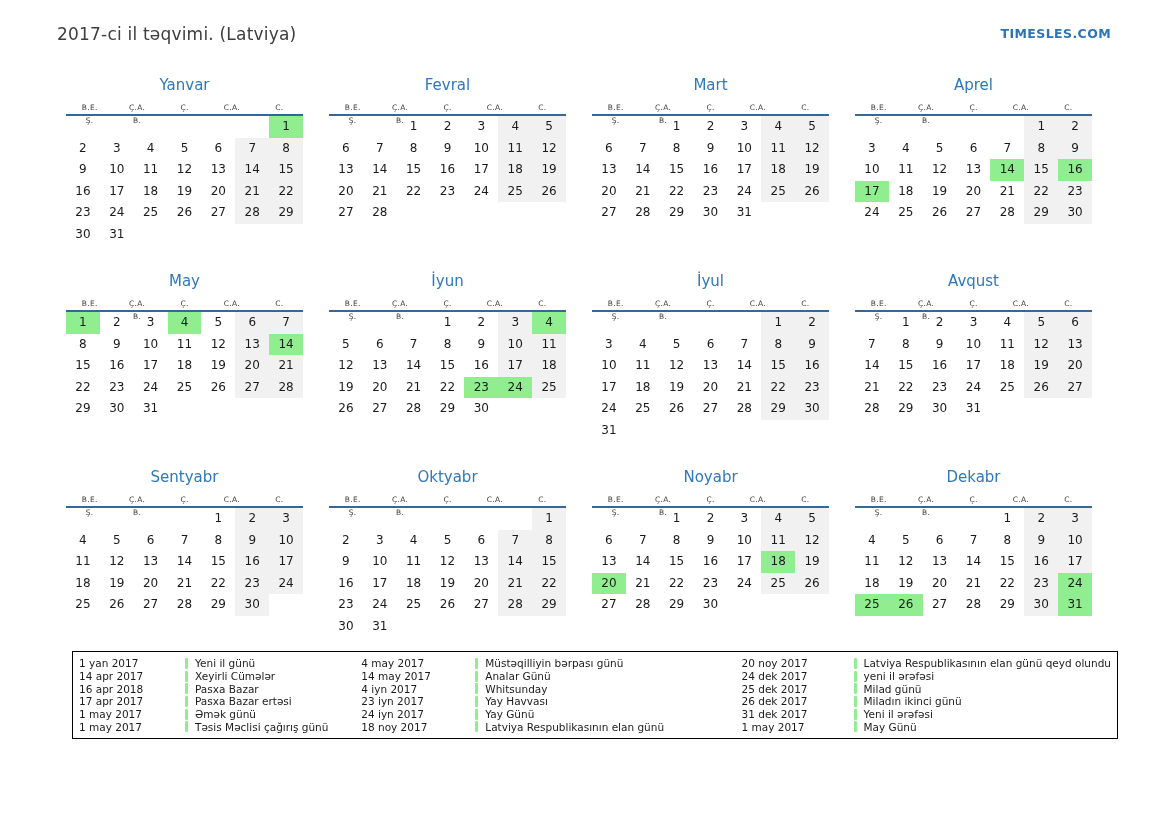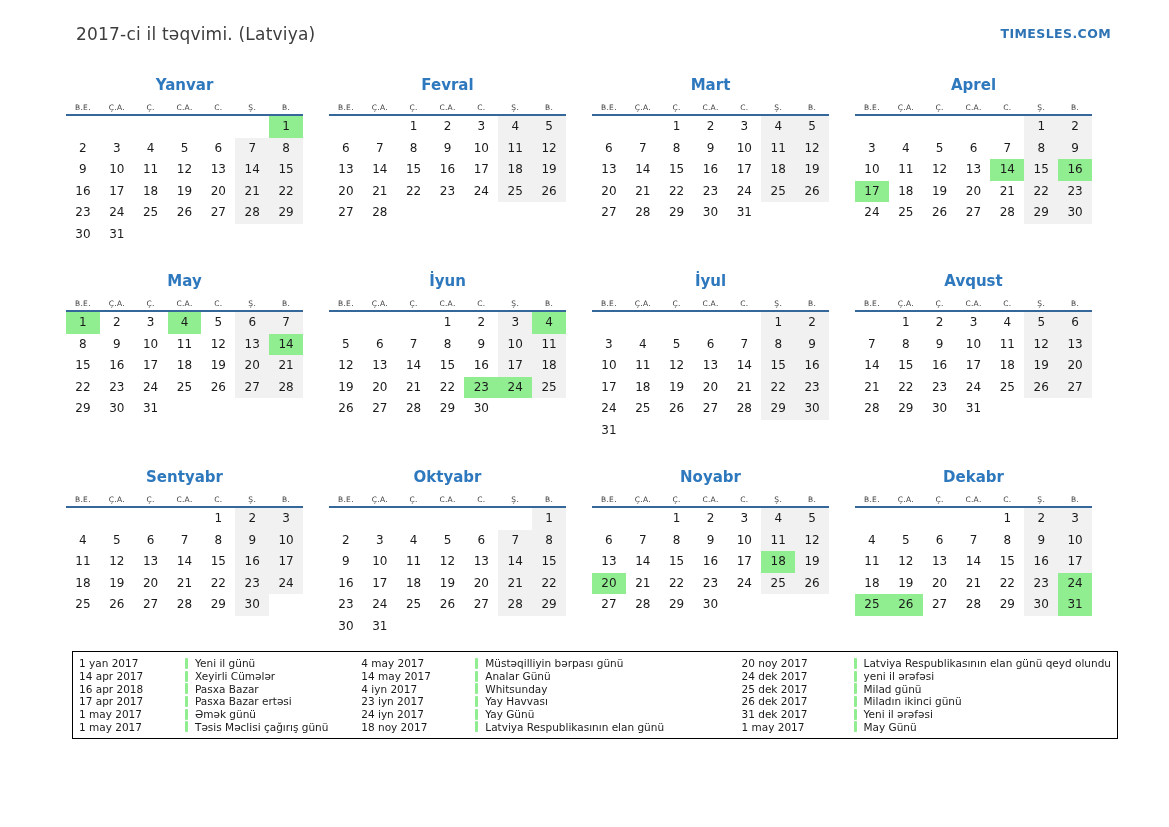--- a/index.html
+++ b/index.html
@@ -2,32 +2,32 @@
 <html><head>
 <meta charset="utf-8">
 <style>
   * { margin:0; padding:0; box-sizing:border-box; }
   html,body { width:1169px; height:827px; background:#ffffff; overflow:hidden;
               font-family:"DejaVu Sans", "Liberation Sans", sans-serif; }
   .page { position:relative; width:1169px; height:827px; }
 
   
   .topbar { display:flex; justify-content:space-between; align-items:flex-start;
-            padding:24px 58px 0 57px;margin-left:19px; }
+            padding:24px 58px 0 57px; }
   .page-title { font-size:17px; font-weight:normal; color:#3d3d3d; letter-spacing:0.2px; }
   .site-link { font-size:12.5px; font-weight:bold; color:#2e74b5; text-decoration:none;
                letter-spacing:0.4px; margin-top:2px; }
 
   
   .months { position:absolute; left:66px; top:72px; width:1040px;
             display:grid; grid-template-columns:repeat(4,237px); column-gap:26px; row-gap:23px; }
   .month { width:237px; }
   .month-title { text-align:center; color:#2e78bd; font-size:15px; height:29px;
-                 line-height:26px; font-weight:bold; }
-  .weekday-row { display:grid; grid-template-columns:repeat(7,1fr); height:15px;
+                 line-height:26px; font-weight:normal; }
+  .weekday-row { display:grid; grid-template-columns:repeat(5,1fr); height:15px;
                  border-bottom:2.5px solid #35679b; }
   .weekday-label { text-align:center; font-size:7.5px; color:#3c3c3c; line-height:13px;
                    letter-spacing:0.3px; }
   .days { display:grid; grid-template-columns:repeat(7,1fr); grid-auto-rows:21.5px; }
   .day-cell { text-align:center; font-size:12px; color:#1b1b1b; line-height:21.5px; }
   .day-cell.weekend { background:#f1f1f1; }
   .day-cell.holiday { background:#90ee90; }
 
   
   .legend { position:absolute; left:72px; top:651px; width:1046px; height:88px;

